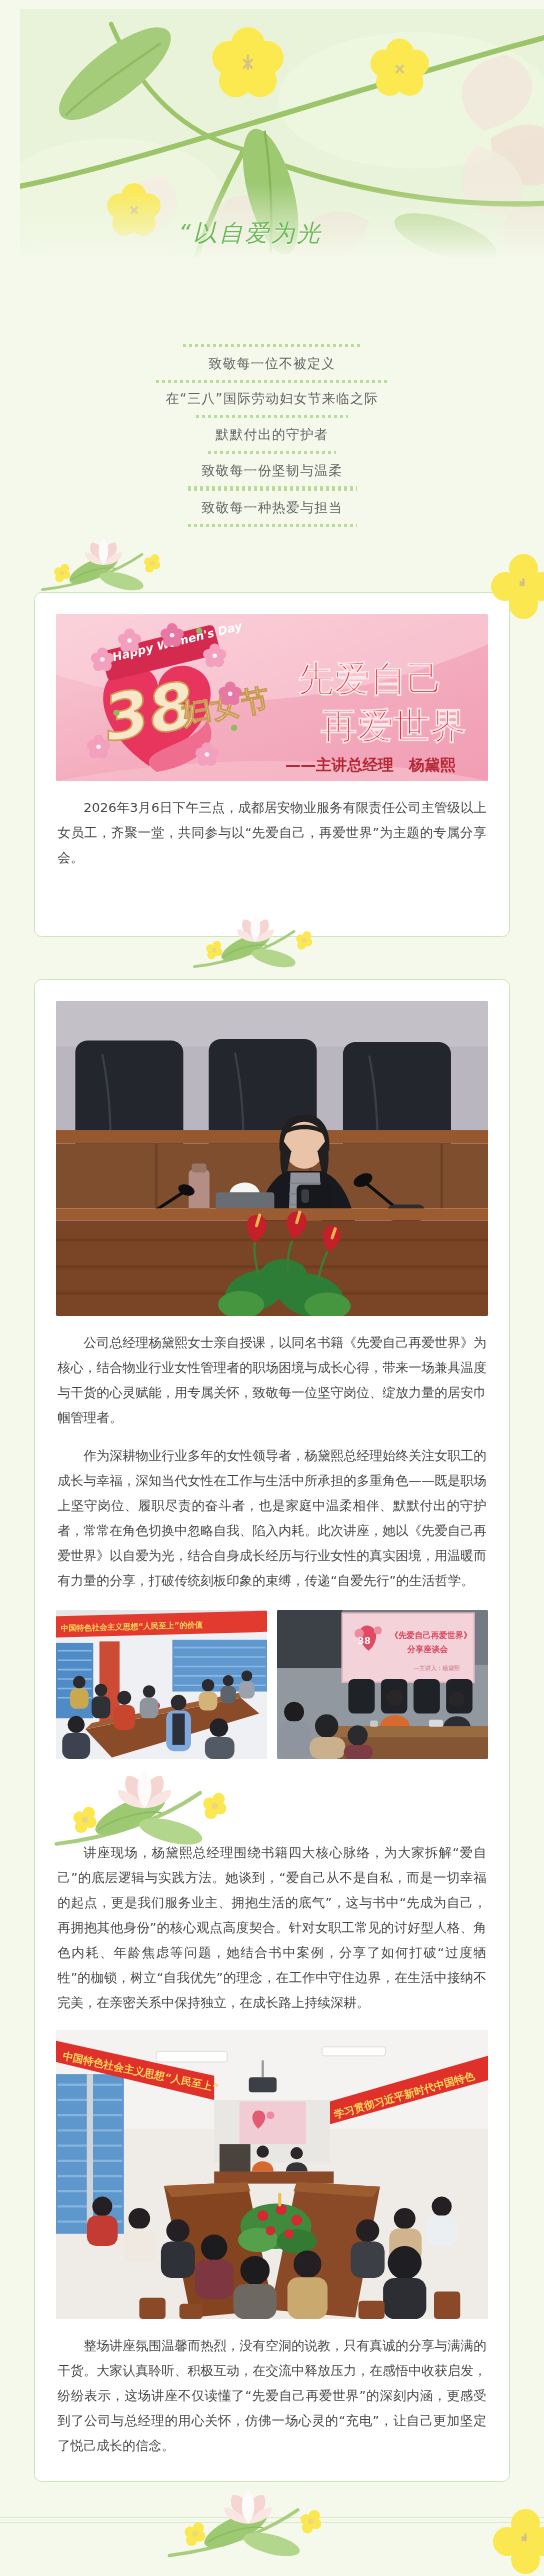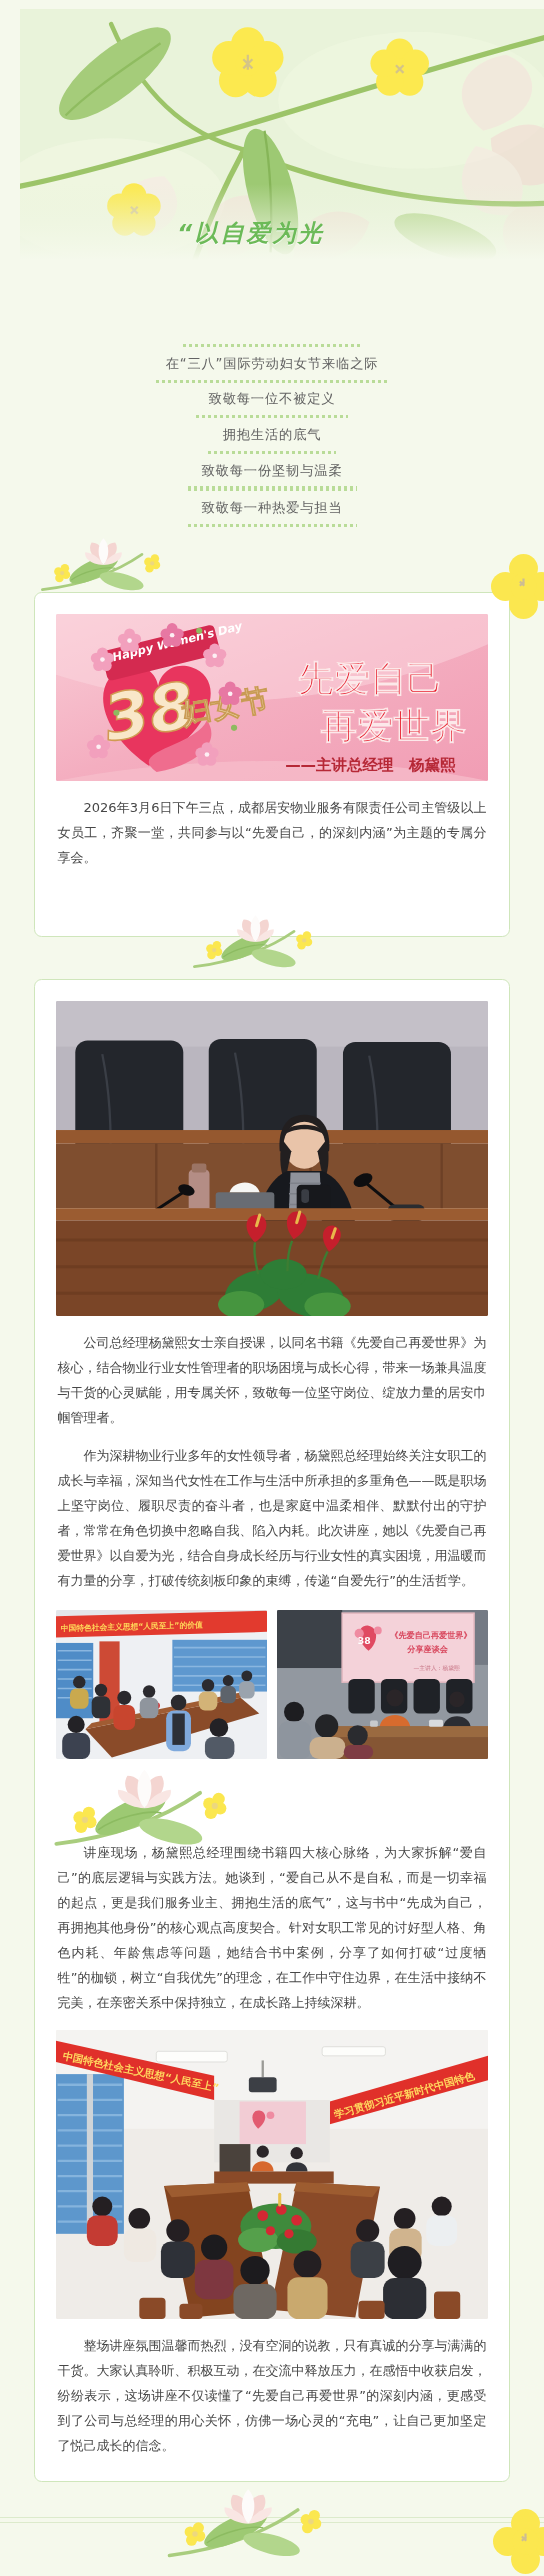--- a/index.html
+++ b/index.html
@@ -3,21 +3,21 @@
 <meta charset="utf-8">
 <style>
   html,body{margin:0;padding:0;background:#fdfefa;}
   body{width:544px;font-family:"DejaVu Sans","Liberation Sans",sans-serif;}
   .page{width:544px;background:#f5f9ec;position:relative;overflow:hidden;}
 
   
   .hero{position:relative;height:304px;}
   .hero-art{position:absolute;left:20px;top:9px;width:524px;height:251px;}
   .hero-title{position:absolute;left:0;top:216px;width:100%;text-align:center;
-    color:#6cba58;font-weight:bold;font-style:italic;font-size:23.6px;letter-spacing:2.3px;
+    color:#6cba58;font-weight:normal;font-style:italic;font-size:23.6px;letter-spacing:2.3px;
     text-shadow:0 0.8px 0 rgba(255,255,255,.8);line-height:34px;}
   .hero-title .t1{margin-right:43px;}
   .hero-title .t2{margin-left:58px;}
 
   
   .intro{margin-top:40px;text-align:center;}
   .intro-item{margin-bottom:6.8px;}
   .intro-line{color:#636363;font-size:13.3px;line-height:20.5px;letter-spacing:0.8px;}
   .dots{height:3px;margin:5.3px auto 0;
     background:repeating-linear-gradient(90deg,#b9dc98 0 3px,rgba(0,0,0,0) 3px 6px);}
@@ -175,29 +175,29 @@
     <div class="hero-title">
       <div class="t1">“以自爱为光</div>
     </div>
   </div>
 
   <div class="intro">
     <div class="intro-item">
       <div class="dots"></div>
     </div>
     <div class="intro-item">
+      <div class="intro-line">致敬每一位不被定义</div>
+      <div class="dots"></div>
+    </div>
+    <div class="intro-item">
       <div class="intro-line">在“三八”国际劳动妇女节来临之际</div>
       <div class="dots"></div>
     </div>
     <div class="intro-item">
-      <div class="intro-line">致敬每一位不被定义</div>
-      <div class="dots"></div>
-    </div>
-    <div class="intro-item">
-      <div class="intro-line">拥抱生活的底气</div>
+      <div class="intro-line">默默付出的守护者</div>
       <div class="dots"></div>
     </div>
     <div class="intro-item">
       <div class="intro-line">致敬每一份坚韧与温柔</div>
       <div class="dots"></div>
     </div>
     <div class="intro-item">
       <div class="intro-line">致敬每一种热爱与担当</div>
       <div class="dots"></div>
     </div>
@@ -299,21 +299,21 @@
           <circle cx="185" cy="22" r="4" fill="#8fba5f"></circle>
         <circle cx="230" cy="150" r="4" fill="#8fba5f"></circle>
       </g>
 
       <g font-weight="bold">
         <text x="312" y="102" font-size="47" fill="#e60f1e" stroke="#fce8ea" stroke-width=".8">先爱自己</text>
         <text x="342" y="163" font-size="47" fill="#e60f1e" stroke="#fce8ea" stroke-width=".8">再爱世界</text>
         <text x="296" y="205" font-size="20" fill="#b62836">——主讲总经理　杨黛熙</text>
       </g>
     </svg>
-    <p class="para">2026年3月6日下午三点，成都居安物业服务有限责任公司主管级以上女员工，齐聚一堂，共同参与以“先爱自己，的深刻内涵”为主题的专属分享会。</p>
+    <p class="para">2026年3月6日下午三点，成都居安物业服务有限责任公司主管级以上女员工，齐聚一堂，共同参与以“先爱自己，再爱世界”为主题的专属分享会。</p>
     <div style="height:43px;"></div>
     <svg class="sprig card1-flower" width="163" height="74" viewBox="0 0 170 78">
         <use href="#sprig"></use>
       </svg>
   </div>
 
   <div class="gap55"></div>
 
   <div class="card">
 

